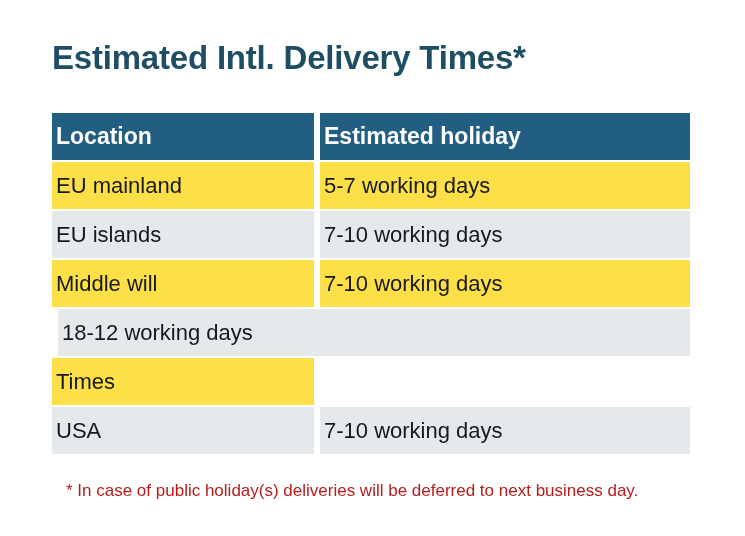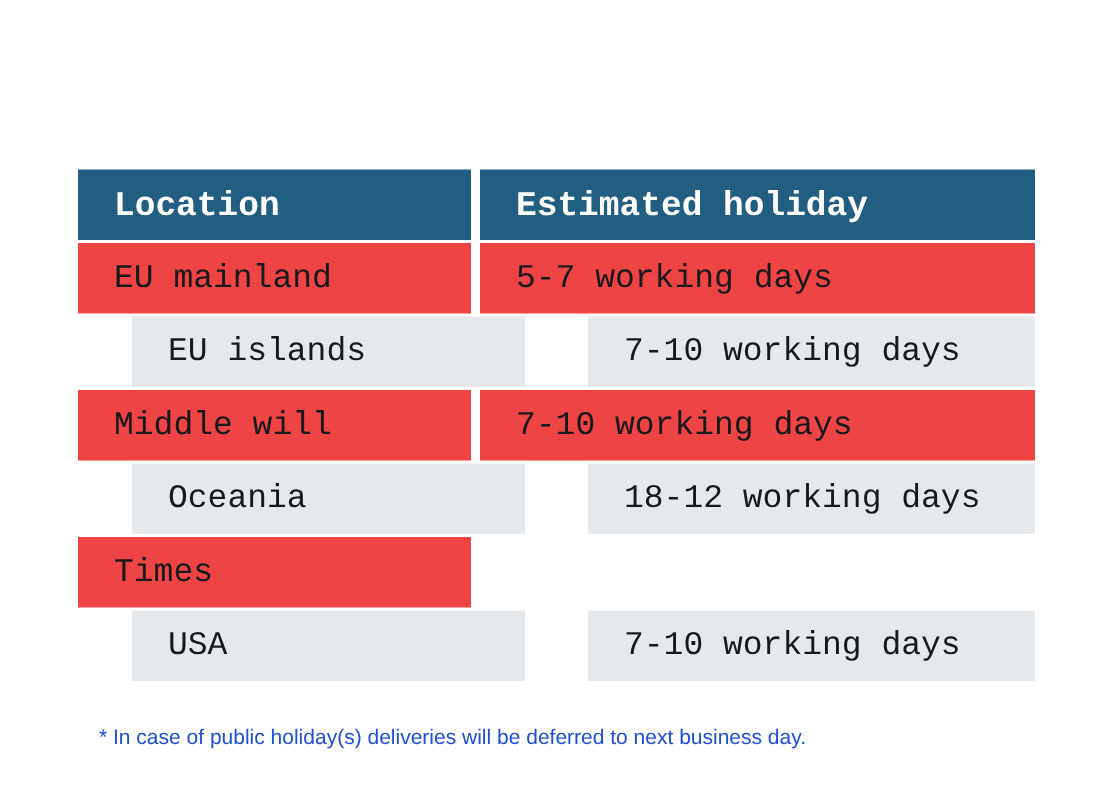--- a/index.html
+++ b/index.html
@@ -51,26 +51,25 @@
   }
   .table-row:last-child {
     margin-bottom: 0;
   }
 
   .cell {
     box-sizing: border-box;
     height: 47px;
     display: flex;
     align-items: center;
-    padding-left: 24px;
+    padding-left: 4px;
     font-size: 22px;
     color: #17191c;
     overflow: hidden;
     white-space: nowrap;
-    font-family: Liberation Mono, monospace;
   }
 
   .cell-location {
     width: 262px;
     flex: 0 0 262px;
   }
   .cell-gap {
     flex: 0 0 6px;
     width: 6px;
     background: #ffffff;
@@ -83,43 +82,43 @@
   .header-row .cell {
     background: #215E82;
     color: #ffffff;
     font-weight: 700;
     font-size: 23px;
     height: 47px;
   }
 
   
   .row-odd .cell {
-    background: #ef4444;
+    background: #fde047;
   }
   .row-even .cell {
     background: #E6E9EC;
-    margin-left: 36px;
   }
 
   
   .footnote {
     position: absolute;
     left: 66px;
     top: 481px;
-    font-size: 14px;
+    font-size: 17px;
     line-height: 20px;
-    color: #1d4ed8;
+    color: #b91c1c;
     white-space: nowrap;
   }
 </style>
 </head>
 <body>
 
 <div class="page">
 
+  <div class="page-title">Estimated Intl. Delivery Times*</div>
 
   <div class="delivery-table">
 
     <div class="table-row header-row">
       <div class="cell cell-location">Location</div>
       <div class="cell-gap"></div>
       <div class="cell cell-delivery">Estimated holiday</div>
     </div>
 
     <div class="table-row row-odd">
@@ -134,21 +133,20 @@
       <div class="cell cell-delivery">7-10 working days</div>
     </div>
 
     <div class="table-row row-odd">
       <div class="cell cell-location">Middle will</div>
       <div class="cell-gap"></div>
       <div class="cell cell-delivery">7-10 working days</div>
     </div>
 
     <div class="table-row row-even">
-      <div class="cell cell-location">Oceania</div>
       <div class="cell-gap"></div>
       <div class="cell cell-delivery">18-12 working days</div>
     </div>
 
     <div class="table-row row-odd">
       <div class="cell cell-location">Times</div>
       <div class="cell-gap"></div>
     </div>
 
     <div class="table-row row-even">

